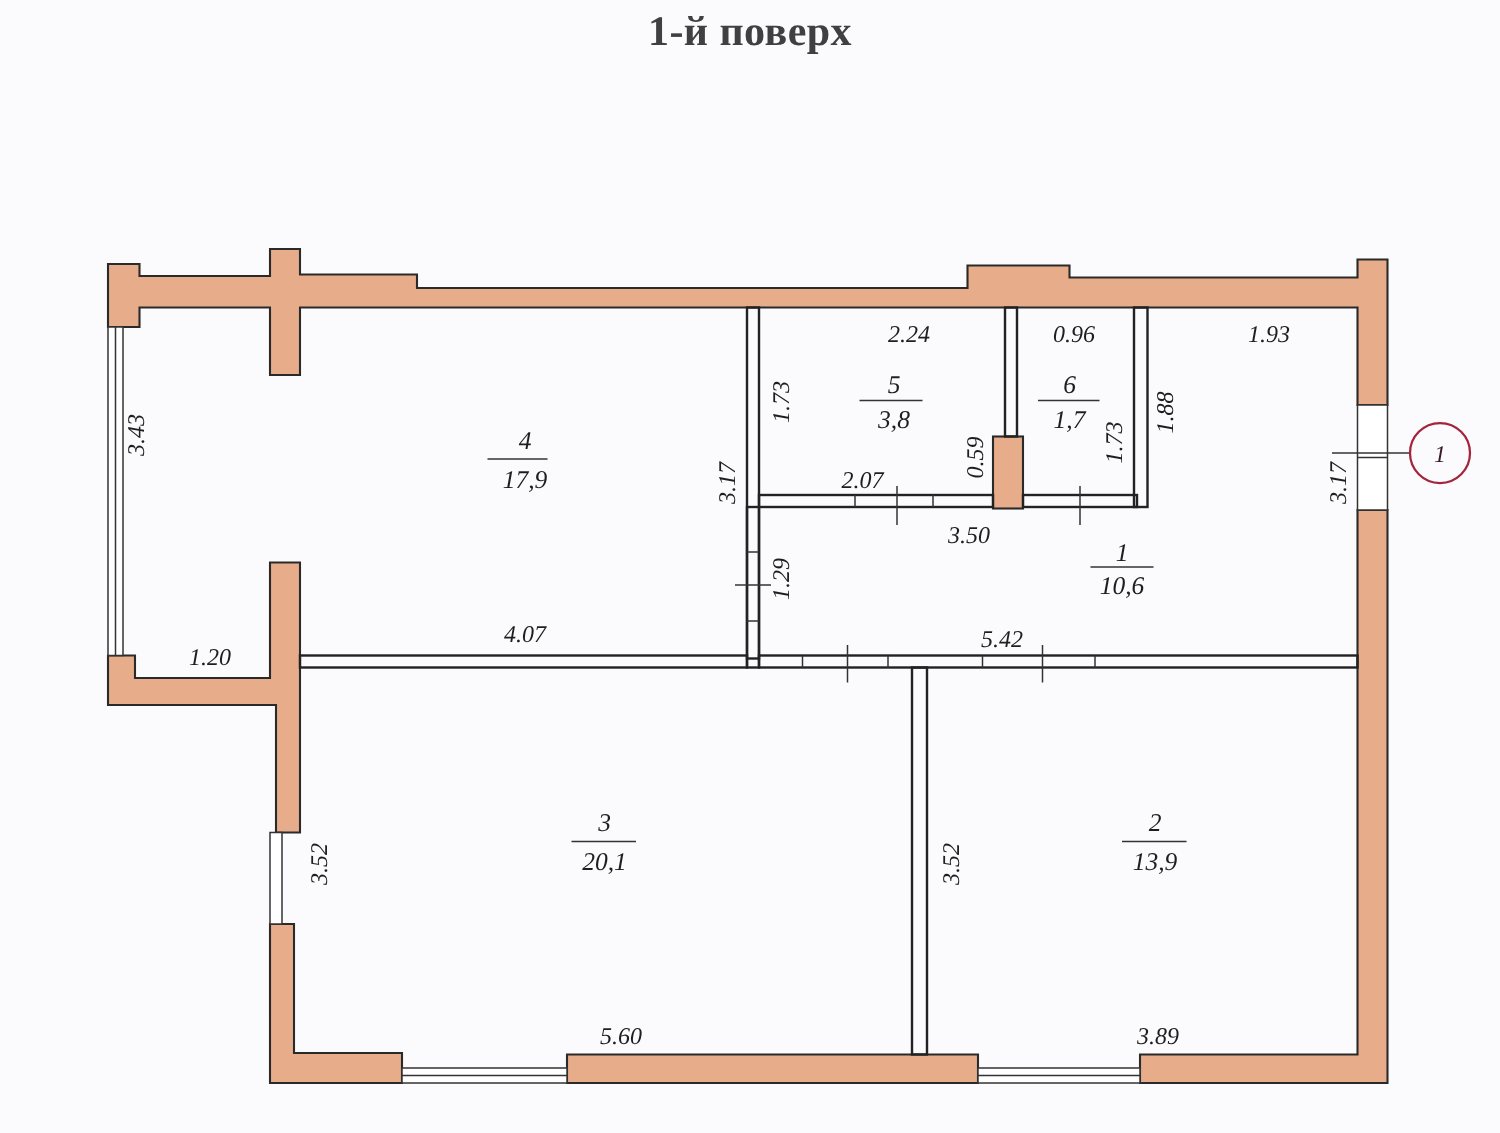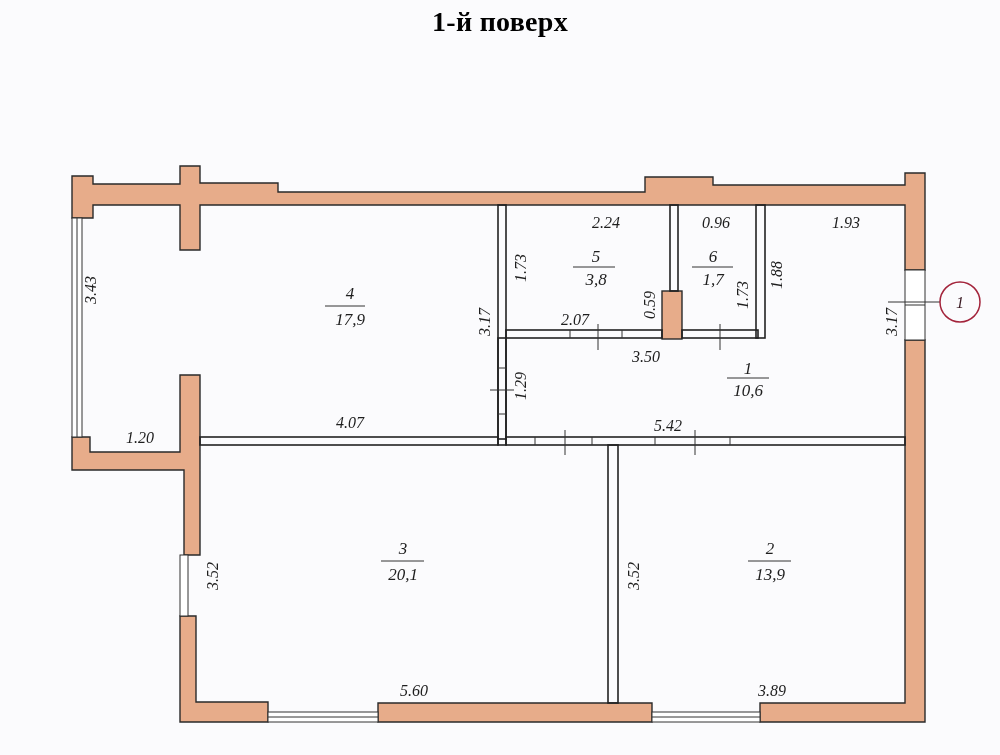--- a/index.html
+++ b/index.html
@@ -1,19 +1,19 @@
 <!DOCTYPE html>
 <html><head>
 <meta charset="utf-8">
 <style>
   html, body { margin: 0; padding: 0; background: #fbfbfd; }
   body { width: 1000px; height: 755px; position: relative; overflow: hidden;
          font-family: "Liberation Serif", "DejaVu Serif", serif; }
   #plan-title { position: absolute; left: 0; width: 1000px; top: 6px; text-align: center;
-         font-size: 28px; font-weight: bold; color: #000000; letter-spacing: 0.3px; }
+         font-size: 28px; font-weight: bold; color: #404040; letter-spacing: 0.3px; }
   svg#plan { position: absolute; left: 0; top: 0; }
   .wall { fill: #e7ac8a; stroke: #2a2a2a; stroke-width: 1.4; }
   .part { fill: none; stroke: #222; stroke-width: 1.6; }
   .thin { fill: none; stroke: #333; stroke-width: 1; }
   .win  { fill: #ffffff; stroke: #333; stroke-width: 1; }
   .dim  { font-family: "Liberation Serif", serif; font-style: italic; font-size: 16px; fill: #1e1e1e; }
   .room-num { font-family: "Liberation Serif", serif; font-style: italic; font-size: 17px; fill: #1e1e1e; }
   .room-area { font-family: "Liberation Serif", serif; font-style: italic; font-size: 17px; fill: #1e1e1e; }
   .marker-circle { fill: none; stroke: #a3243b; stroke-width: 1.5; }
   .marker-text { font-family: "Liberation Serif", serif; font-style: italic; font-size: 16px; fill: #3a1a22; }

